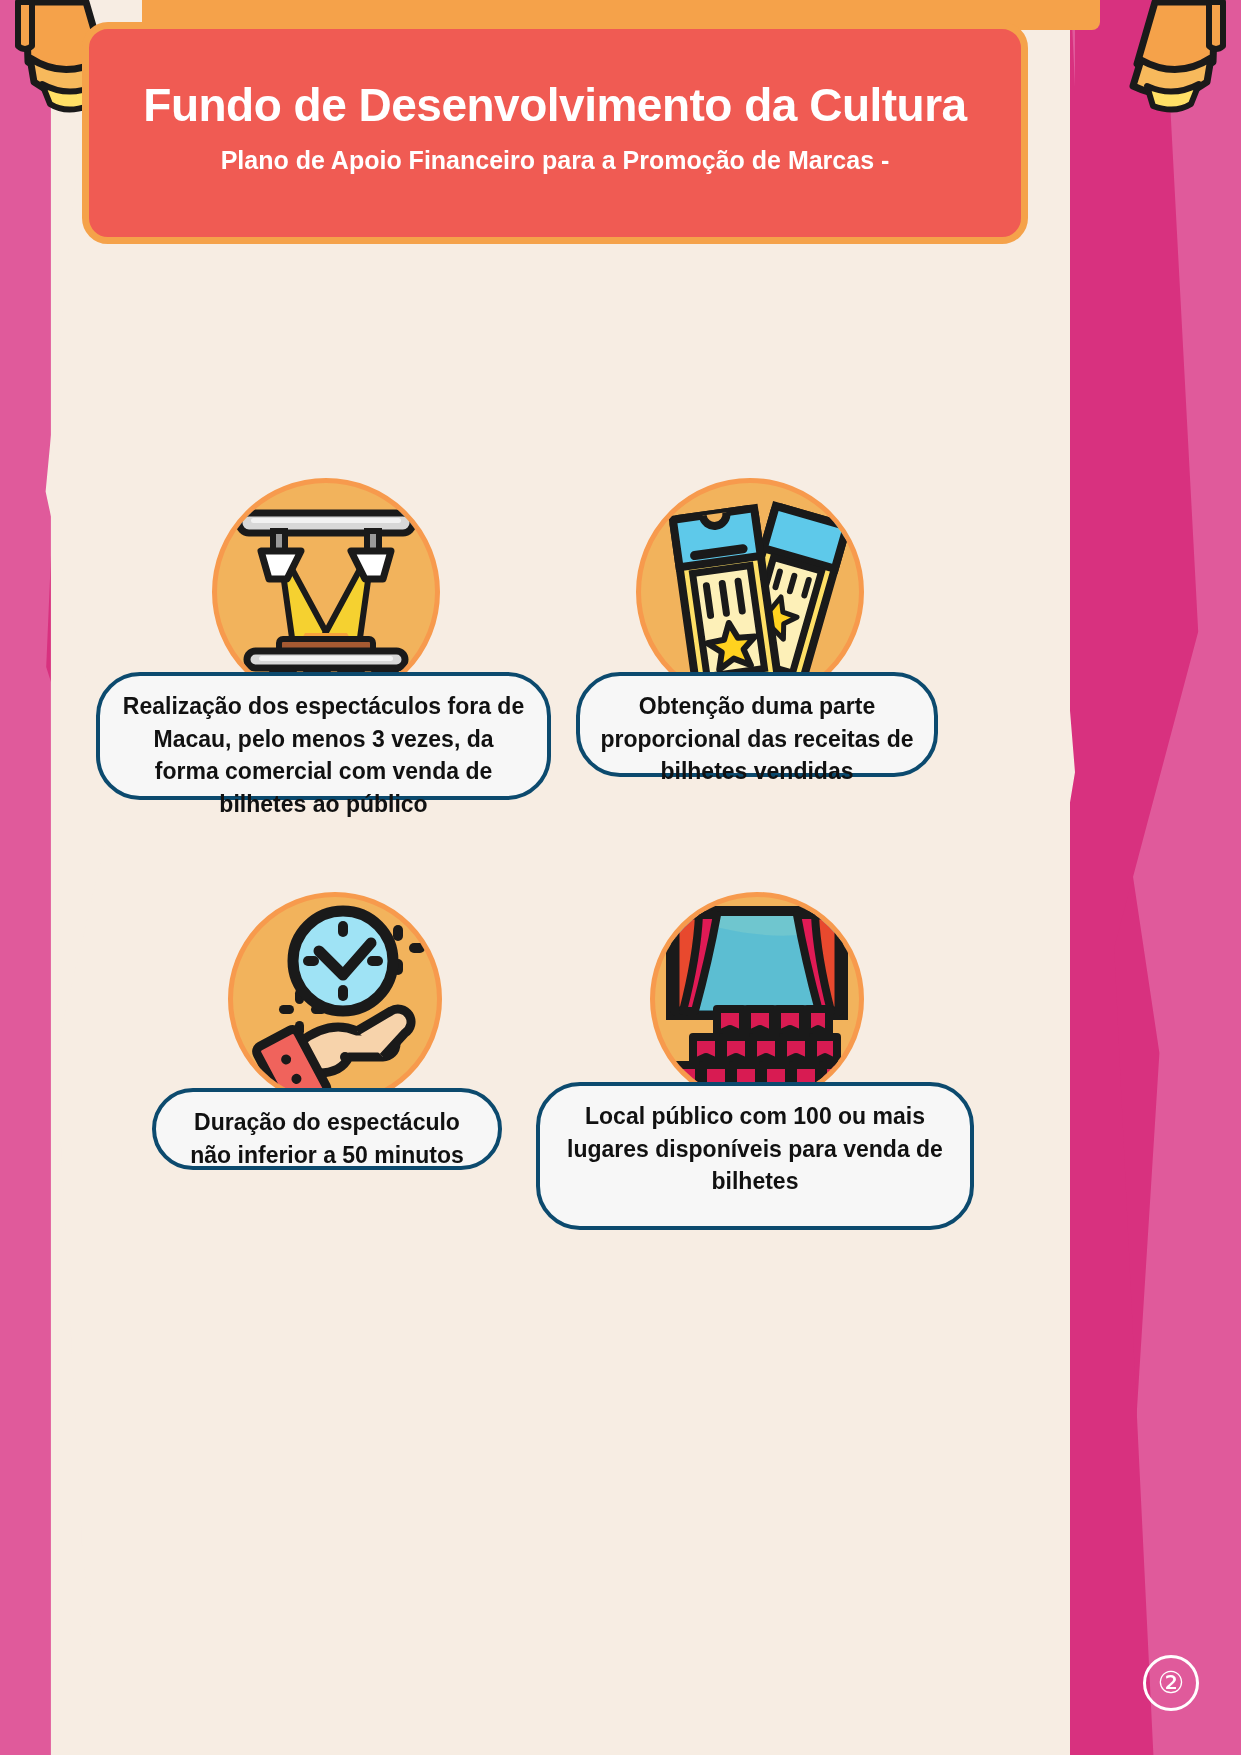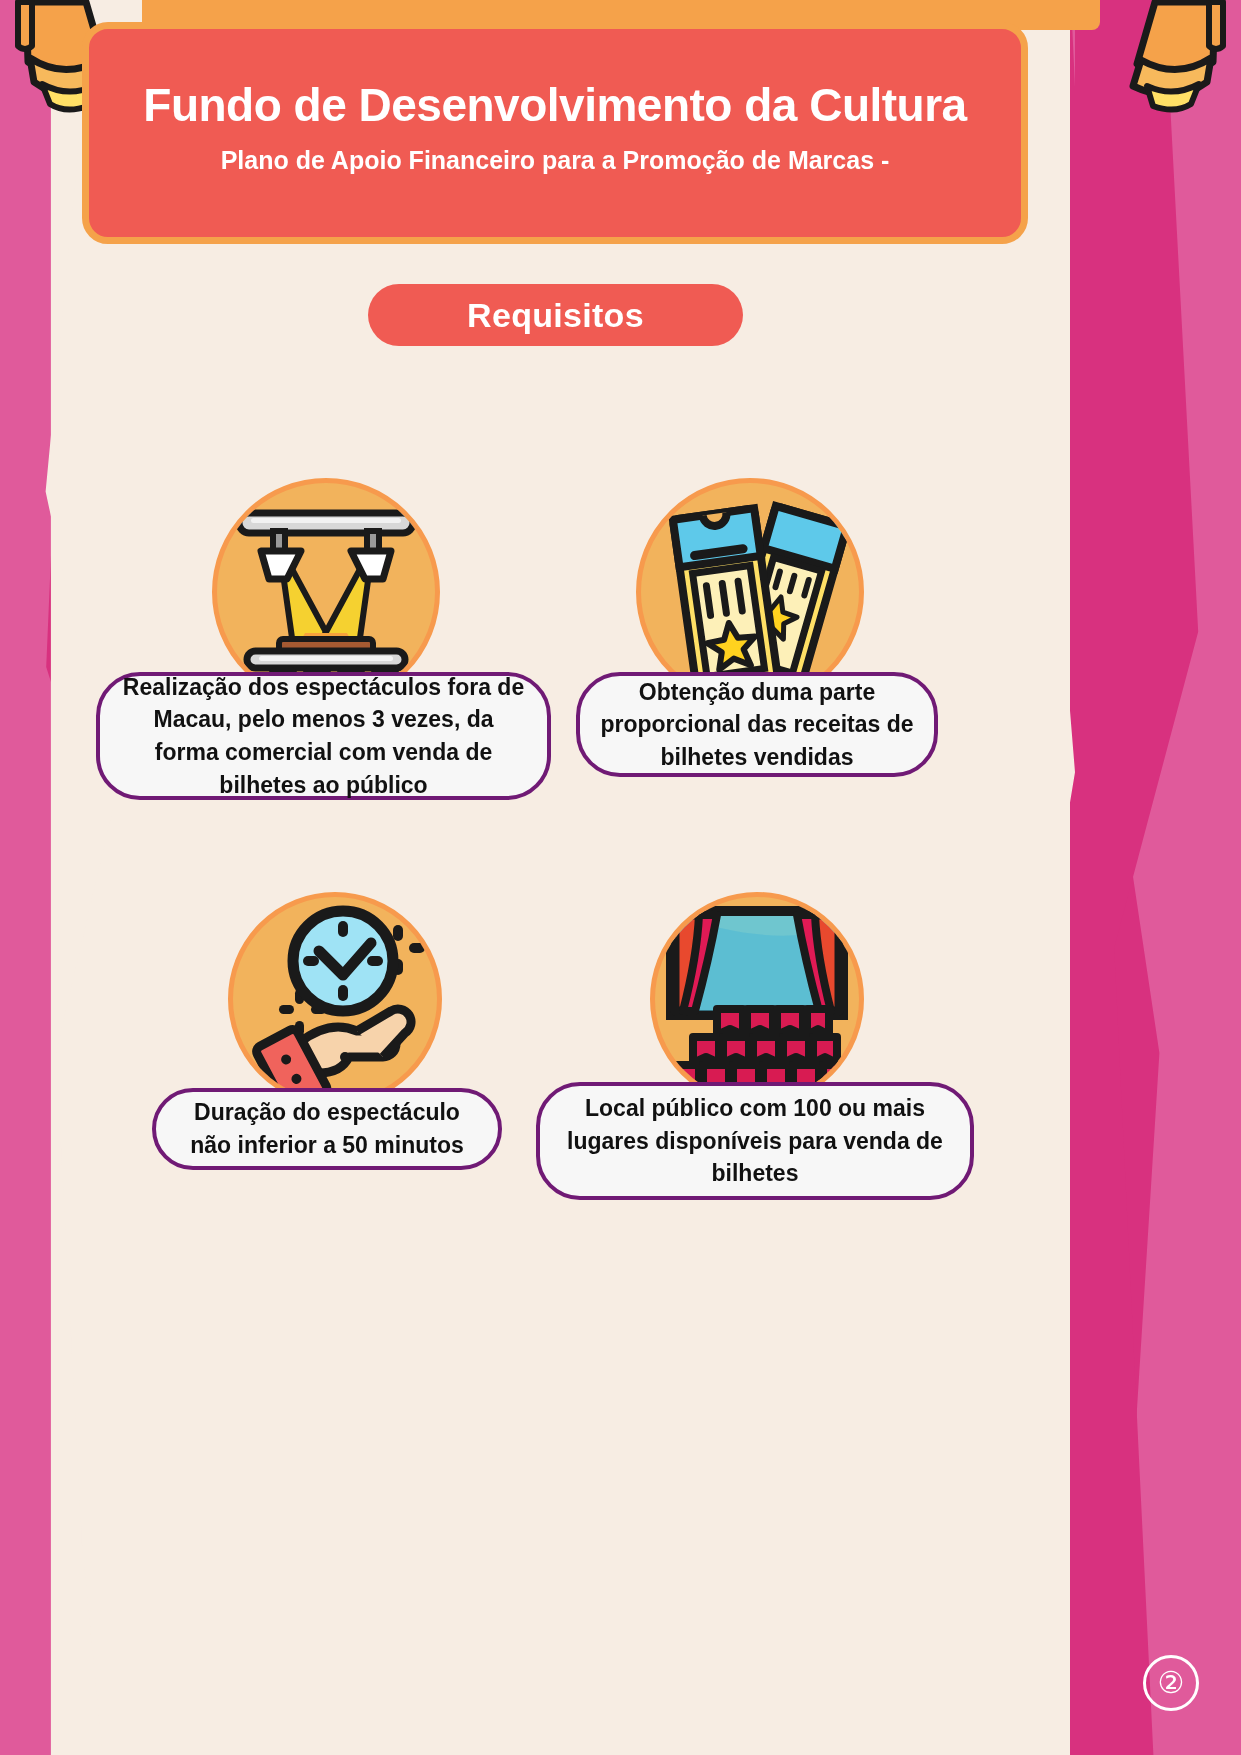--- a/index.html
+++ b/index.html
@@ -109,23 +109,23 @@
   .icon-circle {
     position:absolute;
     border-radius:50%;
     background:#f2b35c;
     border:5px solid #f79a4d;
     overflow:hidden;
   }
   .label-box {
     position:absolute;
     background:#f7f7f7;
-    border:4px solid #701a75;
+    border:4px solid #0c4a6e;
     border-radius:44px;
-    display:flex; align-items:center; justify-content:center;
+    display:flex; align-items:flex-start; justify-content:center;
     text-align:center;
     padding:14px 20px;
   }
   .label-box span {
     color:#111111;
     font-weight:bold;
     font-size:23px;
     line-height:1.42;
   }
 
@@ -133,21 +133,21 @@
   #card1 .icon-circle { left:212px; top:478px; width:228px; height:228px; }
   #card1 .label-box   { left:96px;  top:672px; width:455px; height:128px; }
 
   #card2 .icon-circle { left:636px; top:478px; width:228px; height:228px; }
   #card2 .label-box   { left:576px; top:672px; width:362px; height:105px; }
 
   #card3 .icon-circle { left:228px; top:892px; width:214px; height:214px; }
   #card3 .label-box   { left:152px; top:1088px; width:350px; height:82px; }
 
   #card4 .icon-circle { left:650px; top:892px; width:214px; height:214px; }
-  #card4 .label-box   { left:536px; top:1082px; width:438px; height:118px; }
+  #card4 .label-box   { left:536px; top:1082px; width:438px; height:148px; }
 
   
   .page-num {
     position:absolute; right:42px; bottom:44px;
     width:56px; height:56px;
     border:3px solid #ffffff;
     border-radius:50%;
     display:flex; align-items:center; justify-content:center;
   }
   .page-num span {
@@ -190,23 +190,20 @@
     </svg>
   </div>
 
   <div class="header-banner">
     <div class="header-title">Fundo de Desenvolvimento da Cultura</div>
     <div class="header-sub">
       <div>Plano de Apoio Financeiro para a Promoção de Marcas -</div>
     </div>
   </div>
 
-  <div class="pill">
-    <span>Requisitos</span>
-  </div>
 
   <div class="card" id="card1">
     <div class="icon-circle">
       <svg width="218" height="218" viewBox="0 0 218 218">
 
         <path d="M62 62 L116 162 L76 162 Z" fill="#f5d130" stroke="#1a1a1a" stroke-width="6" stroke-linejoin="round"></path>
         <path d="M156 62 L142 162 L102 162 Z" fill="#f5d130" stroke="#1a1a1a" stroke-width="6" stroke-linejoin="round"></path>
         <path d="M88 150 L130 150 L138 164 L80 164 Z" fill="#f7a23c"></path>
 
         <rect x="22" y="30" width="174" height="20" rx="10" fill="#d8d8d8" stroke="#1a1a1a" stroke-width="7"></rect>

